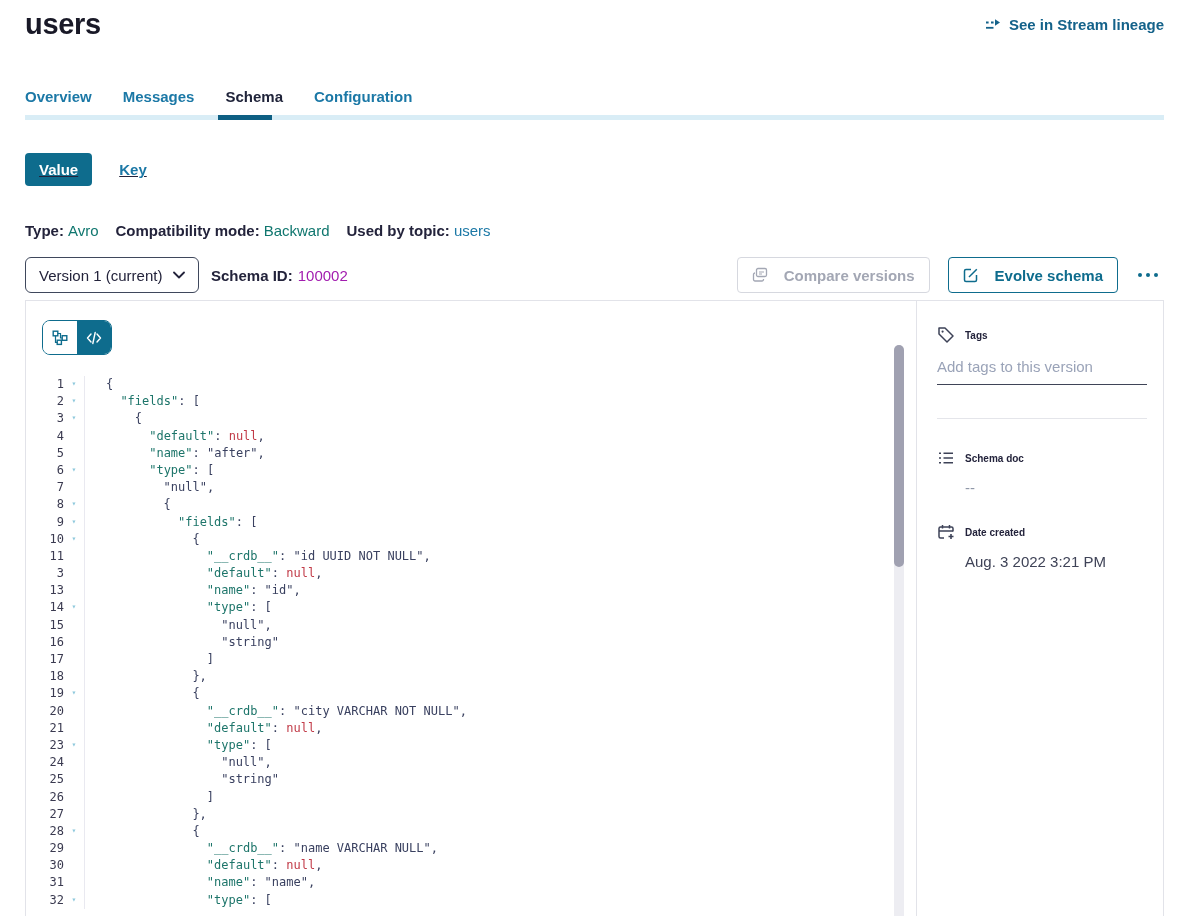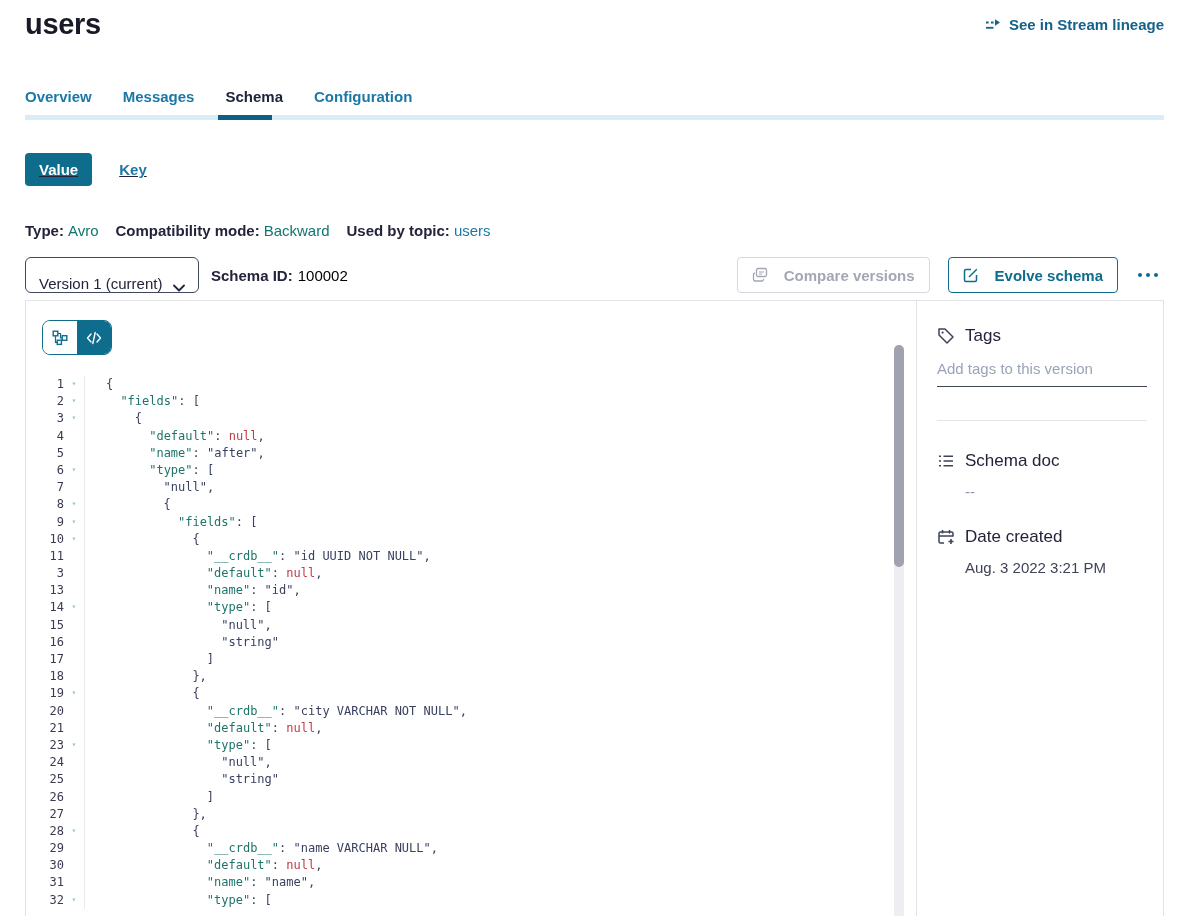--- a/index.html
+++ b/index.html
@@ -25,24 +25,24 @@
   .key-btn { background: none; border: none; color: #1b78a6; font-size: 15px; font-weight: 600; margin-left: 27px; cursor: pointer; }
 
   
   .meta-row { margin-top: 36px; font-size: 15px; display: flex; gap: 17px; }
   .meta-item b { font-weight: 700; color: #23233b; }
   .meta-item span.val { color: #0f766e; margin-left: 4px; }
   .meta-item a { color: #1b78a6; margin-left: 4px; text-decoration: none; cursor: pointer; }
 
   
   .controls-row { margin-top: 18px; display: flex; align-items: center; }
-  .version-select { width: 174px; height: 36px; border: 1px solid #3f485c; border-radius: 6px; display: flex; align-items: flex-end; justify-content: space-between; padding: 0 13px; font-size: 15px; color: #23233b; cursor: pointer; background: #fff; }
+  .version-select { width: 174px; height: 36px; border: 1px solid #3f485c; border-radius: 6px; display: flex; align-items: center; justify-content: space-between; padding: 0 13px; font-size: 15px; color: #23233b; cursor: pointer; background: #fff; }
   .schema-id { margin-left: 12px; font-size: 15px; }
   .schema-id b { font-weight: 700; }
-  .schema-id span { margin-left: 5px; color: #000000; }
+  .schema-id span { margin-left: 5px; color: #a21caf; }
   .btn { height: 36px; border-radius: 4px; font-size: 15px; font-weight: 600; display: flex; align-items: center; gap: 16px; padding: 0 14px; background: #fff; cursor: pointer; }
   .compare-btn { margin-left: auto; border: 1px solid #d6d8df; color: #a3a7b4; cursor: default; }
   .evolve-btn { margin-left: 18px; border: 1px solid #0e6c8d; color: #0e6c8d; }
   .more-btn { margin-left: 14px; background: none; border: none; display: flex; gap: 4px; padding: 6px; cursor: pointer; }
   .more-btn .dot { width: 4px; height: 4px; border-radius: 50%; background: #0e6c8d; }
 
   
   .panel { position: absolute; left: 25px; right: 25px; top: 300px; height: 650px; border: 1px solid #e2e3e9; display: flex; background: #fff; }
   .code-pane { flex: 1; border-right: 1px solid #e2e3e9; position: relative; padding-top: 19px; overflow: hidden; }
 
@@ -61,21 +61,21 @@
   .tok-s { color: #3a4160; }
   .tok-n { color: #c13a47; }
   .tok-p { color: #3a4160; }
 
   
   .scroll-track { position: absolute; top: 44px; bottom: 0; right: 12px; width: 10px; background: #ededf2; border-radius: 6px; }
   .scroll-thumb { position: absolute; top: 0; left: 0; width: 10px; height: 222px; background: #a0a1b1; border-radius: 6px; cursor: grab; }
 
   
   .sidebar { width: 246px; flex: 0 0 246px; padding: 25px 16px 0 20px; }
-  .side-header { display: flex; align-items: center; gap: 10px; font-size: 17px; font-weight: 400; color: #23233b; }
+  .side-header { display: flex; align-items: center; gap: 10px; font-size: 10px; font-weight: 700; color: #23233b; }
   .side-header svg { color: #3d4257; }
   .tags-input { margin-top: 14px; width: 100%; border: none; border-bottom: 1.5px solid #3f4457; font-size: 15px; color: #23233b; padding: 0 0 9px 0; outline: none; font-family: "Liberation Sans", sans-serif; }
   .tags-input::placeholder { color: #9aa3b8; }
   .side-divider { border-top: 1px solid #e4e5ea; margin-top: 33px; }
   .sec-doc { margin-top: 30px; }
   .sec-date { margin-top: 27px; }
   .side-value { margin-left: 28px; margin-top: 12px; font-size: 15px; color: #3f4357; }
   .side-value.dim { color: #9098a8; }
 </style>
 </head>

